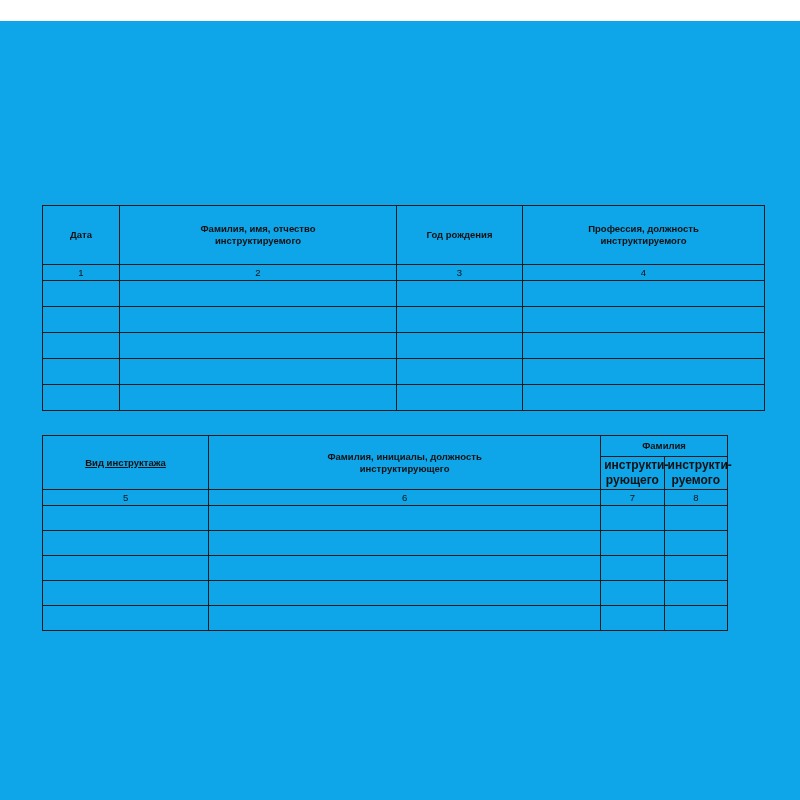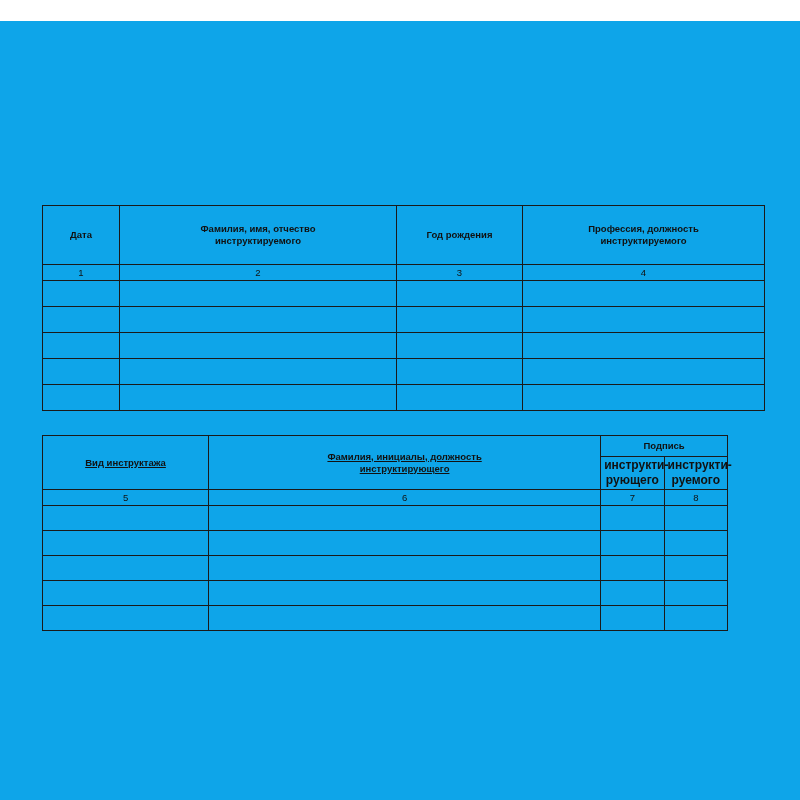--- a/index.html
+++ b/index.html
@@ -78,21 +78,21 @@
   }
 
   
   .t1-c1 { width: 68px; }
   .t1-c2 { width: 268px; }
   .t1-c3 { width: 117px; text-align: center; }
   .t1-c4 { width: 233px; }
 
   
   .t2-c1 { width: 137px; text-decoration: underline; }
-  .t2-c2 { width: 333px; text-decoration: underline; }
+  .t2-c2 { width: 333px; }
   .t2-c3 { width: 103px; }
   .t2-c4 { width: 113px; }
 
   .cell-text {
     display: block;
     white-space: pre-line;
   }
 </style>
 </head>
 <body>
@@ -160,21 +160,21 @@
     <tbody>
       <tr class="grouphdr">
         <td class="t2-c1" rowspan="2">
             <span class="cell-text">Вид инструктажа</span>
           </td>
         <td class="t2-c2" rowspan="2">
             <span class="cell-text">Фамилия, инициалы, должность
 инструктирующего</span>
           </td>
         <td class="t2-c3" colspan="2">
-            <span class="cell-text">Подпись</span>
+            <span class="cell-text">Фамилия</span>
           </td>
       </tr>
       <tr class="subhdr-row">
         <td class="t2-c3">
             <span class="cell-text">инструкти-
 рующего</span>
           </td>
         <td class="t2-c4">
             <span class="cell-text">инструкти-
 руемого</span>

